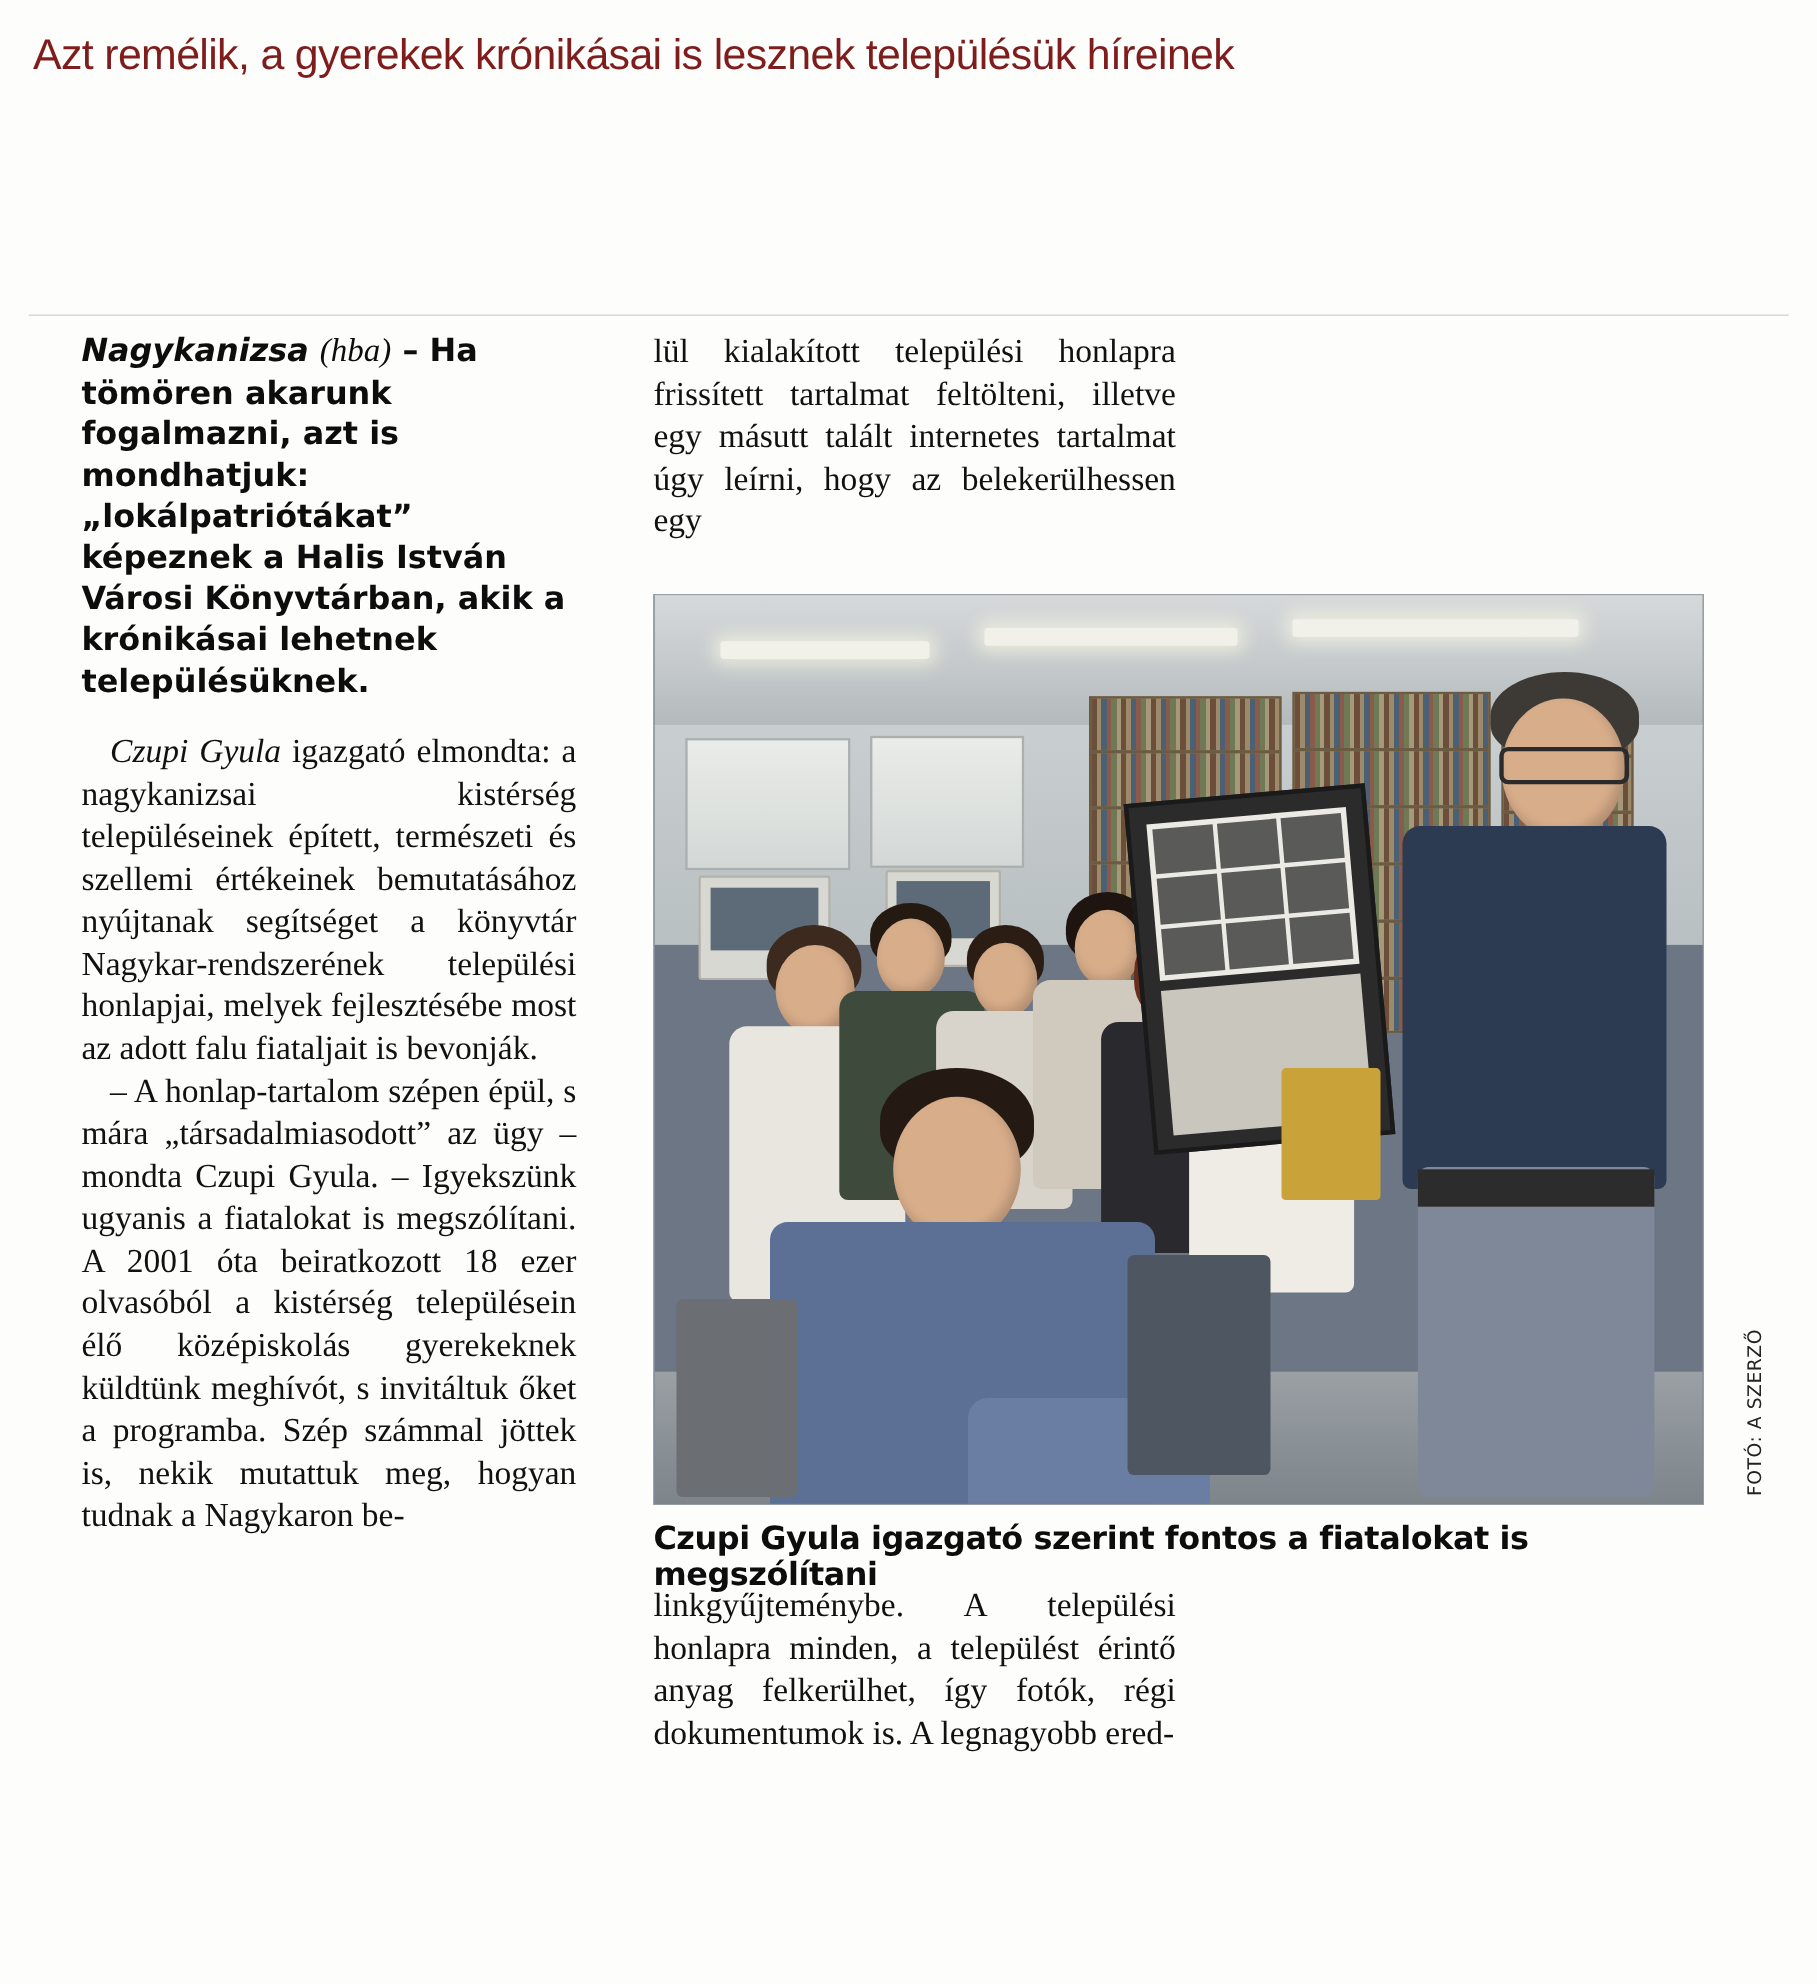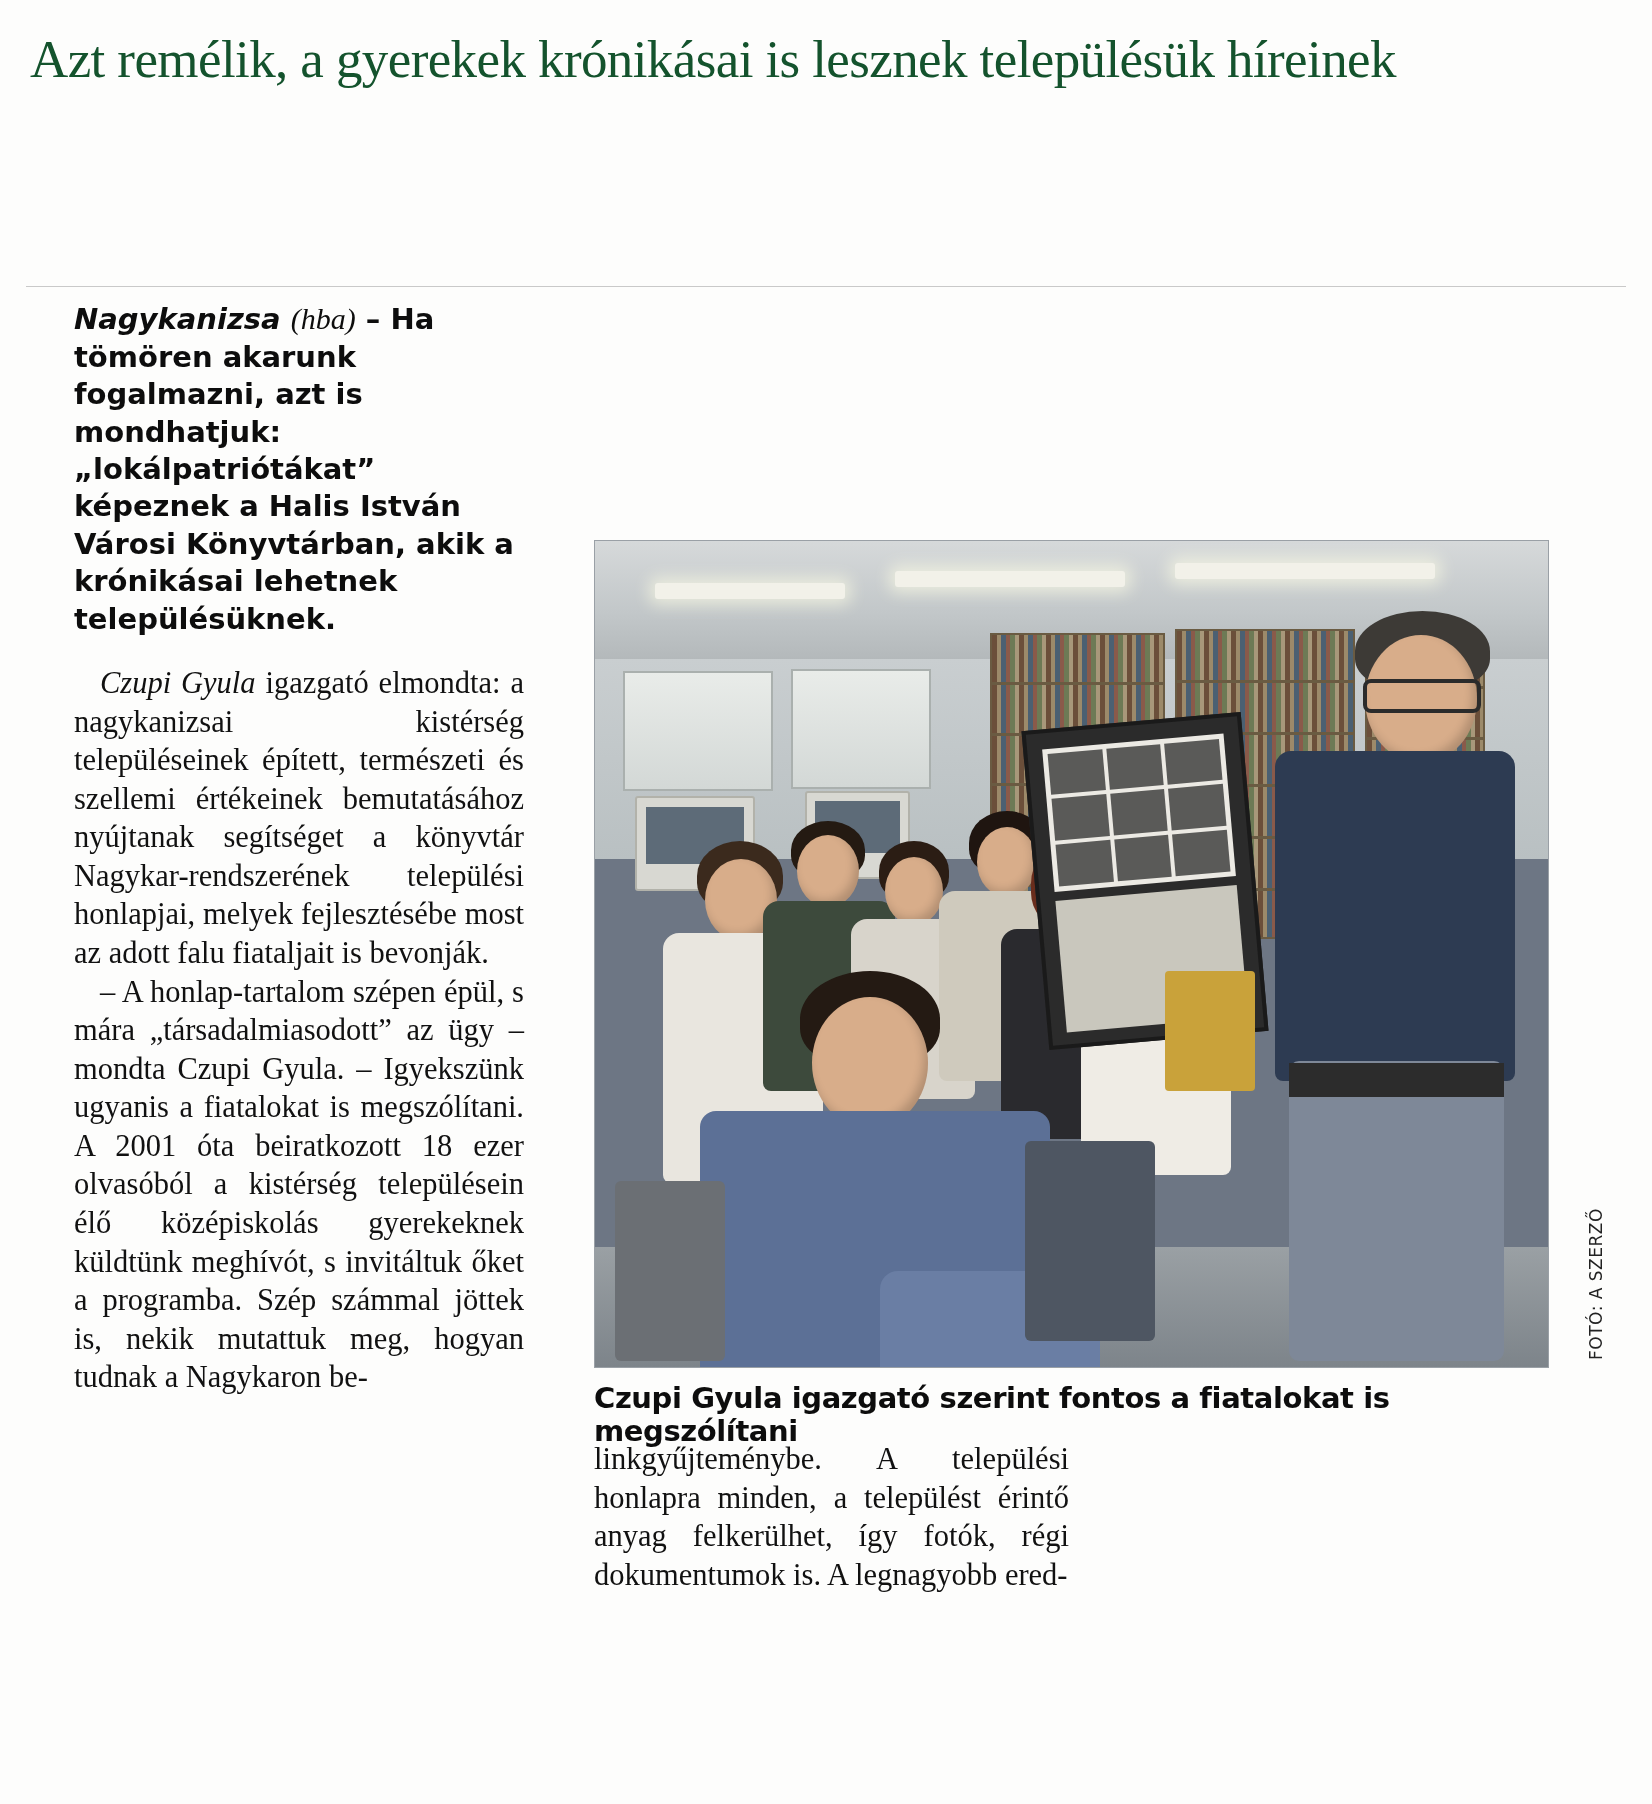--- a/index.html
+++ b/index.html
@@ -32,26 +32,26 @@
     font-family: "DejaVu Sans", sans-serif;
     font-weight: bold;
     font-size: 76px;
     letter-spacing: -1.5px;
     line-height: 1.02;
     color: #0b0b0b;
     margin: 22px 0 0 28px;
     width: 1580px;
   }
   .subhead {
-    font-family: Liberation Serif, serif;
+    font-family: Liberation Sans, sans-serif;
     font-weight: normal;
-    font-size: 53px;
+    font-size: 39px;
     letter-spacing: -0.6px;
     line-height: 1.1;
-    color: #14532d;
+    color: #7f1d1d;
     margin: 30px 0 0 30px;
     width: 1600px;
   }
 
   .rule {
     position: absolute;
     left: 26px;
     top: 286px;
     width: 1600px;
     height: 1px;
@@ -277,20 +277,25 @@
       <div class="lead">
         <span class="place">Nagykanizsa</span>
         <span class="hba">(hba)</span><span> – Ha tömören akarunk fogalmazni, azt is mondhatjuk: „lokálpatriótákat” képeznek a Halis István Városi Könyvtárban, akik a krónikásai lehetnek településüknek.</span>
       </div>
       <div class="body-text">
         <p><span class="italic">Czupi Gyula</span><span> igazgató elmondta: a nagykanizsai kistérség településeinek épített, természeti és szellemi értékeinek bemutatásához nyújtanak segítséget a könyvtár Nagykar-rendszerének települési honlapjai, melyek fejlesztésébe most az adott falu fiataljait is bevonják.</span></p>
         <p>– A honlap-tartalom szépen épül, s mára „társadalmiasodott” az ügy – mondta Czupi Gyula. – Igyekszünk ugyanis a fiatalokat is megszólítani. A 2001 óta beiratkozott 18 ezer olvasóból a kistérség településein élő középiskolás gyerekeknek küldtünk meghívót, s invitáltuk őket a programba. Szép számmal jöttek is, nekik mutattuk meg, hogyan tudnak a Nagykaron be-</p>
       </div>
     </div>
 
+    <div class="col col2">
+      <div class="body-text">
+        <p class="noindent">lül kialakított települési honlapra frissített tartalmat feltölteni, illetve egy másutt talált internetes tartalmat úgy leírni, hogy az belekerülhessen egy</p>
+      </div>
+    </div>
 
 
     <div class="photo-wrap">
       <div class="photo">
 
         <div class="ph-ceiling"></div>
         <div class="ph-lamp" style="left:60px;  top:42px;  width:190px;"></div>
         <div class="ph-lamp" style="left:300px; top:30px;  width:230px;"></div>
         <div class="ph-lamp" style="left:580px; top:22px;  width:260px;"></div>
 

